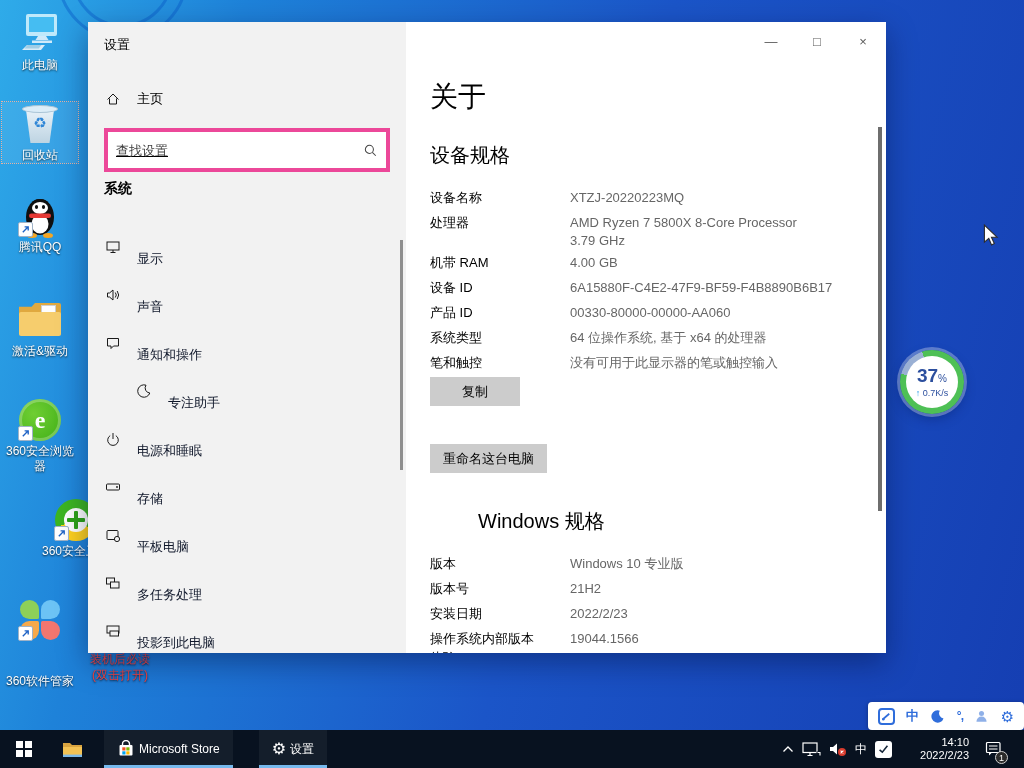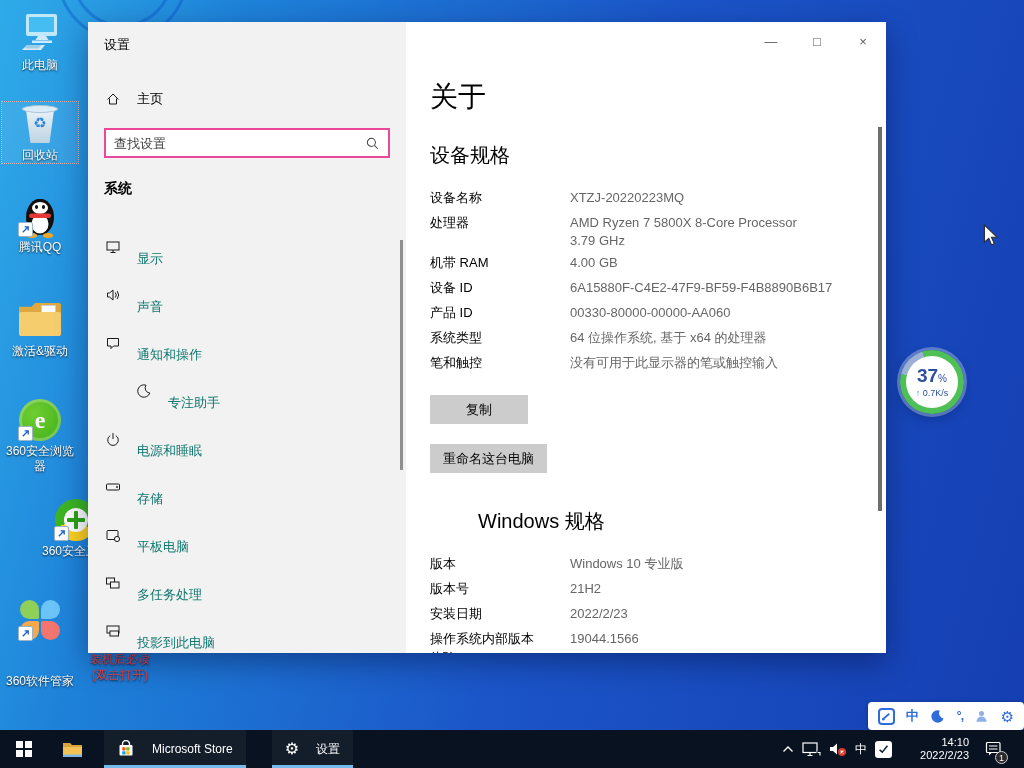--- a/index.html
+++ b/index.html
@@ -59,30 +59,30 @@
   
   #win{position:absolute;left:88px;top:22px;width:798px;height:631px;background:#fff;z-index:2;
     box-shadow:0 10px 28px rgba(0,10,50,.4);overflow:hidden;}
   #sidebar{position:absolute;left:0;top:0;bottom:0;width:318px;background:#f2f2f2;}
   .win-title{position:absolute;left:16px;top:14px;font-size:13px;color:#000;}
   .caption{position:absolute;top:0;right:0;display:flex;z-index:6;}
   .cap-btn{width:46px;height:38px;display:flex;align-items:center;justify-content:center;
     font-size:13px;color:#5a5a5a;}
   .home-row{position:absolute;left:17px;top:62px;height:30px;display:flex;align-items:center;gap:16px;}
   .home-row span{font-size:13px;color:#000;}
-  .searchbox{position:absolute;left:16px;top:106px;width:286px;height:30px;background:#fff;
-    border:2px solid #ec4899;box-sizing:border-box;display:flex;align-items:center;}
+  .searchbox{position:absolute;left:16px;top:106px;width:286px;height:44px;background:#fff;
+    border:4px solid #ec4899;box-sizing:border-box;display:flex;align-items:center;text-decoration:underline;}
   .searchbox input{flex:1;border:none;outline:none;background:transparent;font-size:13px;padding:0 8px;
     color:#333;font-family:inherit;}
   .searchbox input::placeholder{color:#3f3f3f;opacity:1;}
   .searchbox svg{margin-right:8px;}
   .section-h{position:absolute;left:16px;top:158px;font-size:14px;font-weight:bold;color:#000;}
   .nav-item{position:absolute;left:0;width:100%;height:44px;display:flex;align-items:center;
     gap:16px;padding-left:17px;box-sizing:border-box;}
-  .nav-item span{font-size:13px;color:#0f766e;margin-top:24px;}
+  .nav-item span{font-size:13px;color:#0f172a;margin-top:24px;}
   .side-scroll{position:absolute;left:312px;top:218px;width:3px;height:230px;background:#8f8f8f;}
   #content{position:absolute;left:318px;top:0;right:0;bottom:0;background:#fff;}
   .page-title{position:absolute;left:24px;top:56px;font-size:28px;font-weight:400;color:#000;}
   .h2{position:absolute;left:24px;font-size:20px;font-weight:400;color:#000;}
   .rows{position:absolute;left:24px;font-size:13px;}
   .spec-row{display:flex;}
   .spec-label{width:140px;color:#000;line-height:25px;flex:none;}
   .spec-value{color:#666;line-height:25px;}
   .spec-value .l2{display:block;line-height:18px;margin-top:-3px;}
   .btn{position:absolute;left:24px;height:29px;background:#cccccc;border:none;font-size:13px;
@@ -112,21 +112,21 @@
     display:flex;align-items:center;justify-content:center;}
 
   
   #taskbar{position:absolute;left:0;bottom:0;width:1024px;height:38px;background:#081220;z-index:4;
     display:flex;align-items:stretch;}
   .tb-btn{display:flex;align-items:center;justify-content:center;}
   #start{width:48px;}
   .winlogo{display:grid;grid-template-columns:7.5px 7.5px;grid-template-rows:7.5px 7.5px;gap:1.5px;}
   .winlogo div{background:#fff;}
   #explorer{width:48px;}
-  .task-btn{position:relative;display:flex;align-items:center;gap:17px;padding:0 13px;
+  .task-btn{position:relative;display:flex;align-items:center;gap:4px;padding:0 13px;
     background:rgba(255,255,255,.05);justify-content:center;}
   .task-btn:after{content:"";position:absolute;left:0;right:0;bottom:0;height:3px;background:#76b9ed;}
   .task-btn .tlabel{font-size:12px;color:#fff;}
   #task-settings{margin-left:26px;}
   #task-settings .tgear{font-size:16px;color:#fff;line-height:16px;}
   #tray{margin-left:auto;display:flex;align-items:center;gap:8px;padding-right:2px;}
   .tray-zh{font-size:12px;color:#fff;}
   .tray360{width:17px;height:17px;background:#fff;border-radius:3px;display:flex;align-items:center;justify-content:center;}
   .clock{text-align:right;color:#fff;font-size:11px;line-height:13px;width:66px;margin:0 3px;}
   .action{position:relative;width:28px;height:38px;display:flex;align-items:center;justify-content:center;}
@@ -376,21 +376,21 @@
       <div class="spec-row">
         <div class="spec-label">系统类型</div>
         <div class="spec-value">64 位操作系统, 基于 x64 的处理器</div>
       </div>
       <div class="spec-row">
         <div class="spec-label">笔和触控</div>
         <div class="spec-value">没有可用于此显示器的笔或触控输入</div>
       </div>
     </div>
 
-    <button class="btn" style="top:373px;width:98px;">复制</button>
+    <button class="btn" style="top:355px;width:90px;">复制</button>
     <button class="btn" style="top:422px;width:117px;">重命名这台电脑</button>
 
     <div class="h2" style="top:486px;margin-left:48px;">Windows 规格</div>
 
     <div class="rows" style="top:529px;">
       <div class="spec-row">
         <div class="spec-label">版本</div>
         <div class="spec-value">Windows 10 专业版</div>
       </div>
       <div class="spec-row">

